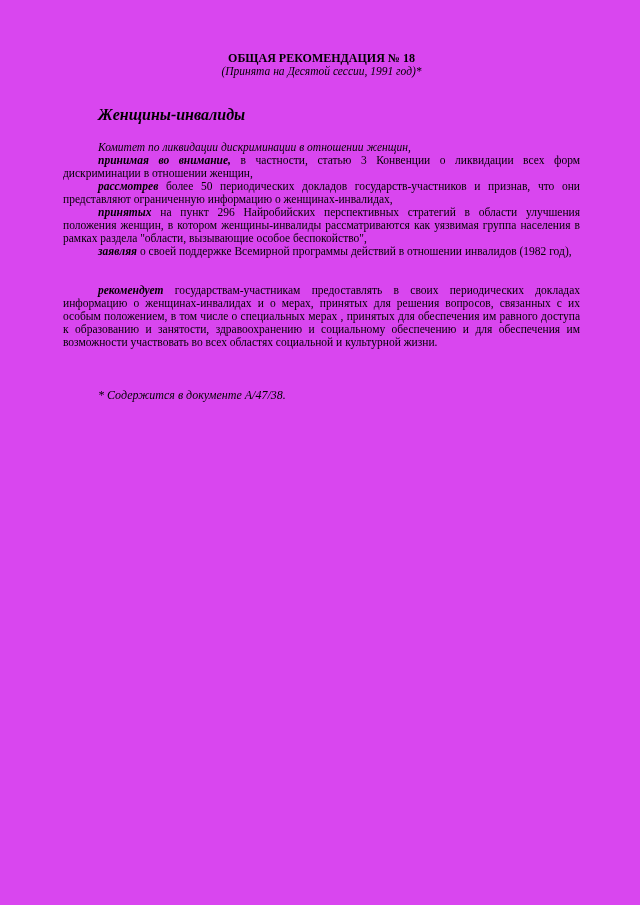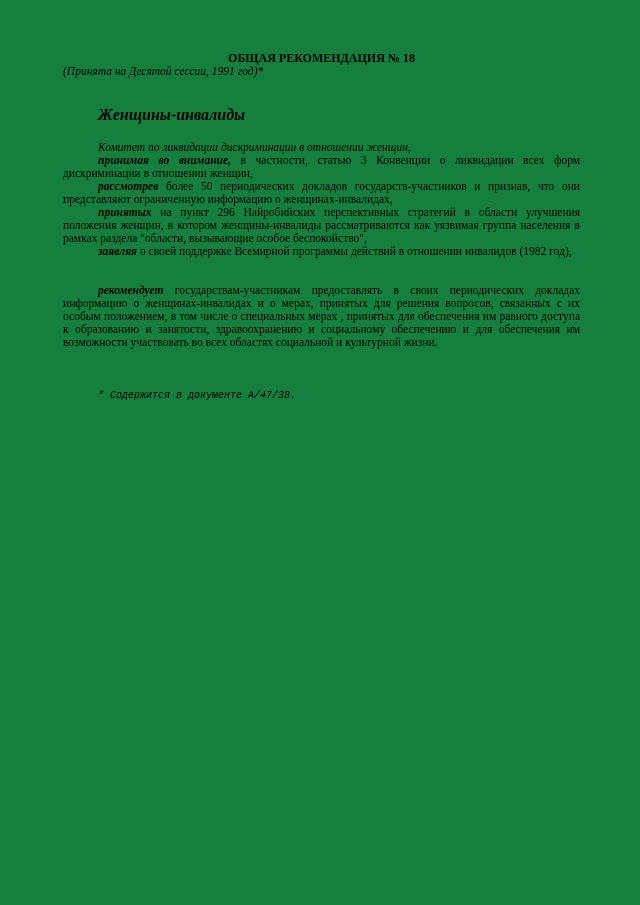--- a/index.html
+++ b/index.html
@@ -12,31 +12,31 @@
     height: 905px;
     overflow: hidden;
     font-family: "Liberation Serif", "DejaVu Serif", serif;
     color: #000000;
   }
   .page {
     box-sizing: border-box;
     width: 640px;
     height: 905px;
     padding: 52px 60px 0 63px;
-    background: #15803d;
+    background: #d946ef;
   }
   .doc-title {
     text-align: center;
     font-weight: bold;
     font-size: 12px;
     line-height: 13px;
     margin: 0;
   }
   .doc-subtitle {
-    text-align: left;
+    text-align: center;
     font-style: italic;
     font-size: 11.5px;
     line-height: 13px;
     margin: 0;
   }
   .topic {
     font-style: italic;
     font-size: 16px;
     line-height: 13px;
     margin: 30px 0 0 0;
@@ -62,25 +62,24 @@
   }
   p.body.recommendation {
     margin-top: 26px;
   }
   .lead {
     font-weight: bold;
     font-style: italic;
   }
   .footnote {
     font-style: italic;
-    font-size: 10px;
+    font-size: 12px;
     line-height: 13px;
     margin: 40px 0 0 0;
     text-indent: 35px;
-    font-family: Liberation Mono, monospace;
   }
 </style>
 </head>
 <body>
 
 <div class="page">
 
   <p class="doc-title">ОБЩАЯ РЕКОМЕНДАЦИЯ № 18</p>
   <p class="doc-subtitle">(Принята на Десятой сессии, 1991 год)*</p>
 

